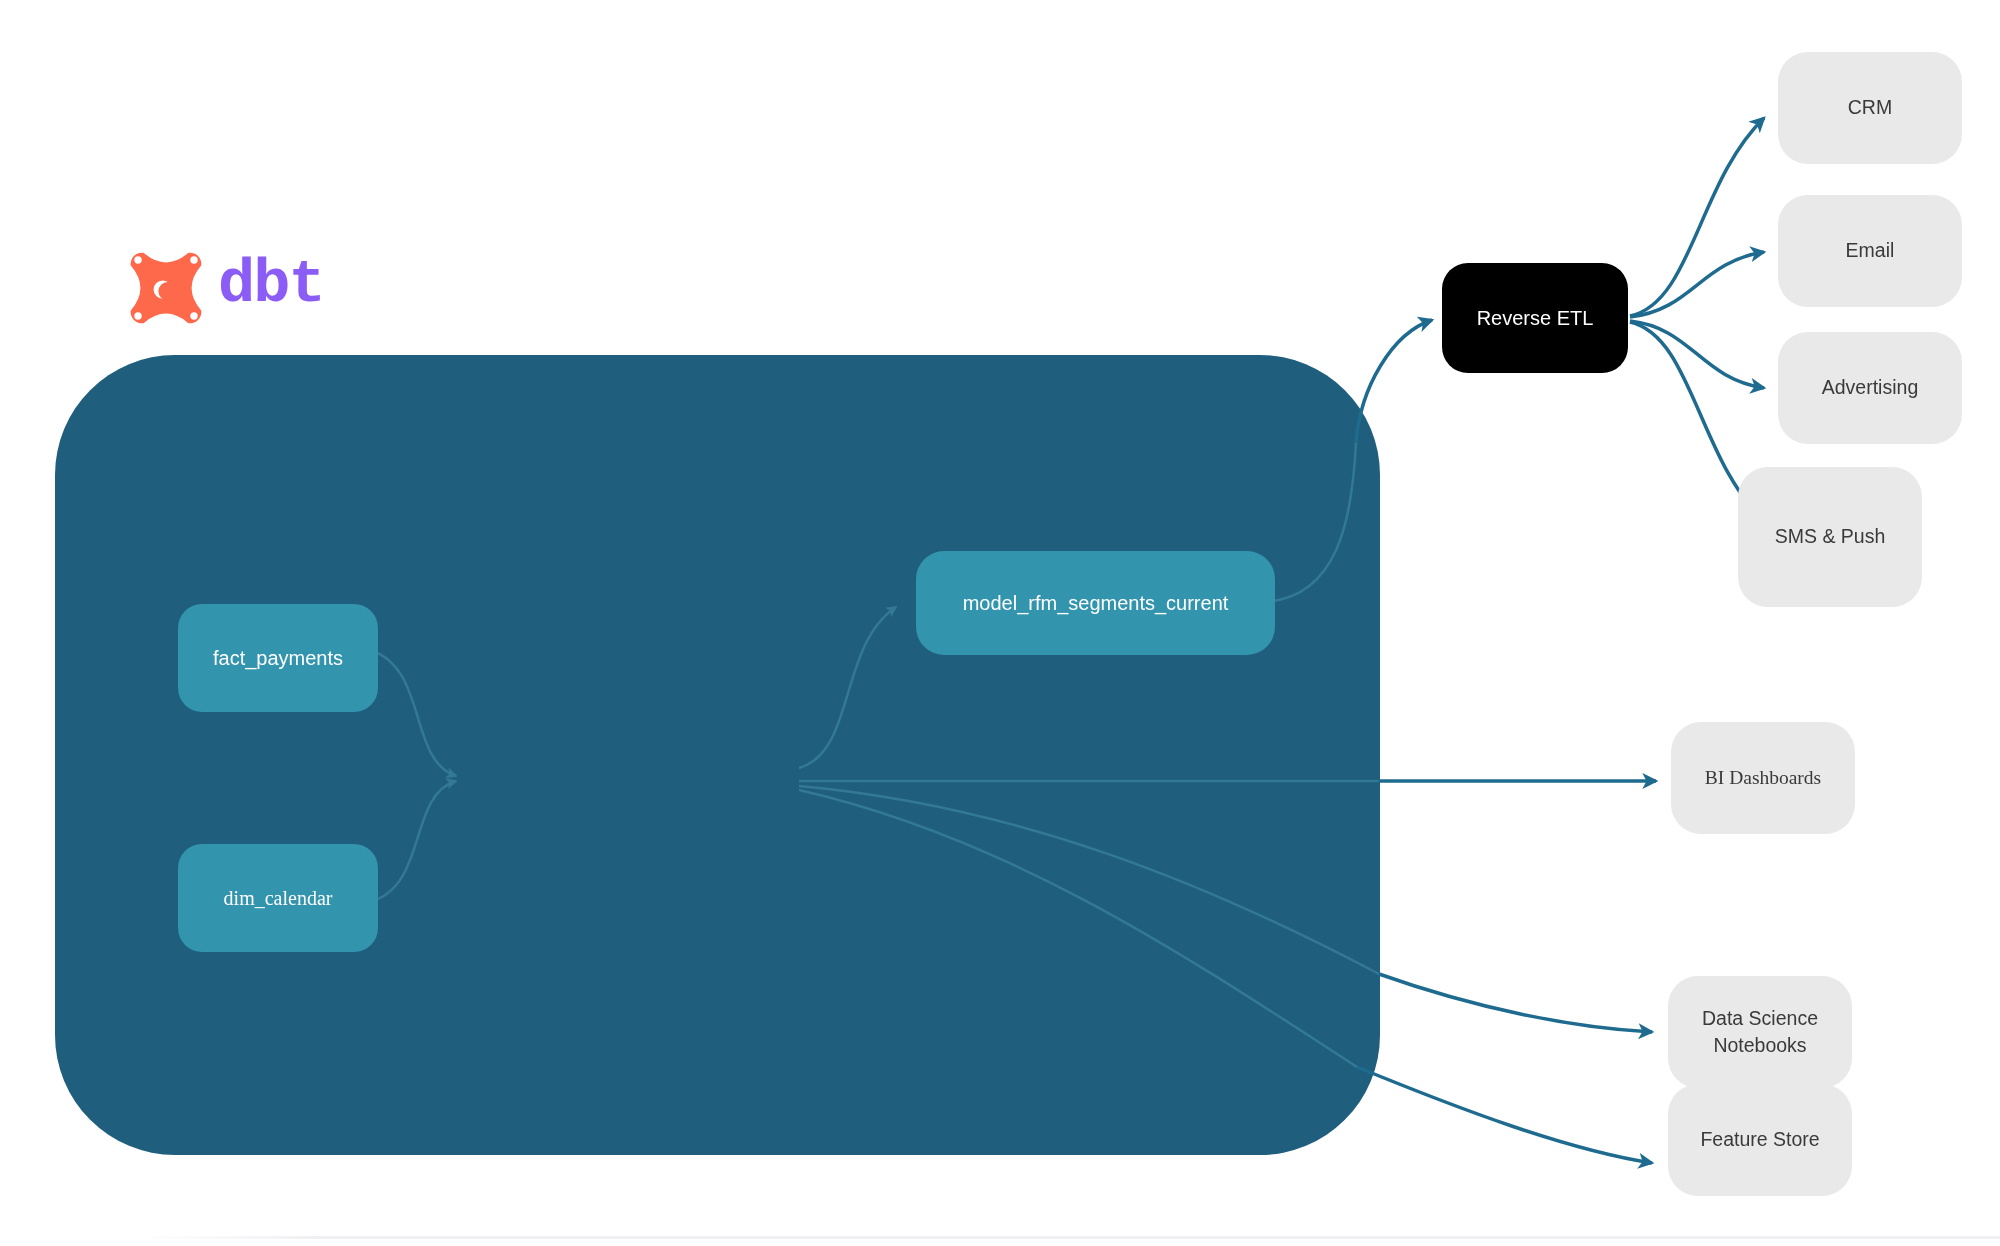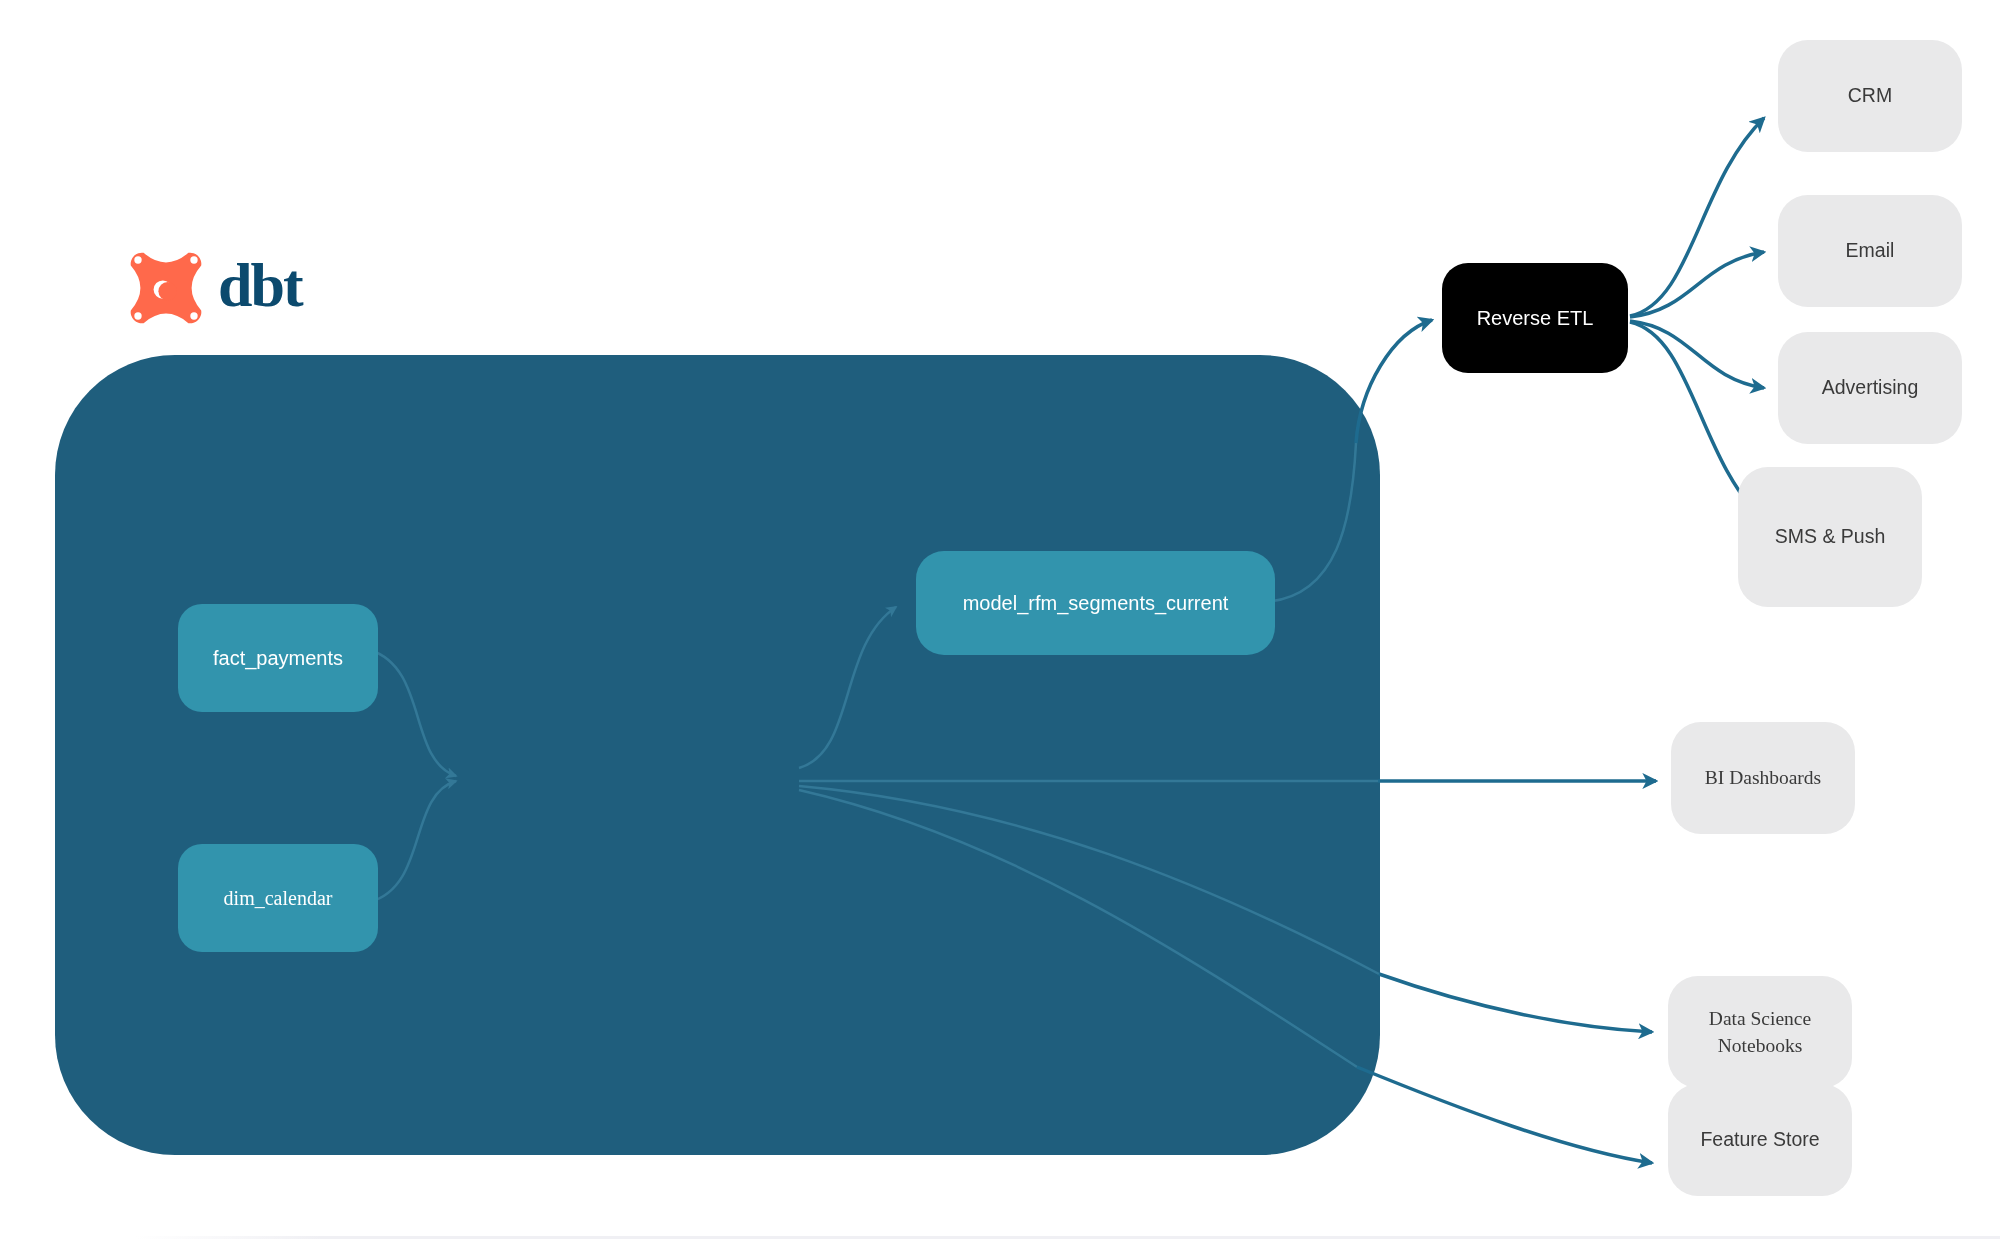--- a/index.html
+++ b/index.html
@@ -3,21 +3,21 @@
 <meta charset="utf-8">
 <style>
   html,body{margin:0;padding:0;background:#ffffff;}
   .canvas{
     position:relative;width:2000px;height:1246px;background:#ffffff;overflow:hidden;
     font-family:"Liberation Sans", sans-serif;
   }
   
   .logo{position:absolute;left:126px;top:248px;display:flex;align-items:center;gap:12px;}
   .logo-text{
-    font-family:Liberation Serif, serif;font-weight:800;font-size:62px;color:#0c4a6e;
+    font-family:Liberation Mono, monospace;font-weight:800;font-size:62px;color:#8b5cf6;
     letter-spacing:-2px;line-height:1;padding-bottom:6px;
   }
   
   .dbt-container{
     position:absolute;left:55px;top:355px;width:1325px;height:800px;
     background:#1F5E7D;border-radius:120px;
   }
   
   .edges{position:absolute;left:0;top:0;width:2000px;height:1246px;pointer-events:none;}
   
@@ -104,41 +104,41 @@
 
 
   <div class="node" style="left:908px;top:551px;width:359px;height:104px;border-radius:28px;">
     <span>model_rfm_segments_current</span>
   </div>
 
   <div class="node-green" style="left:1442px;top:263px;width:186px;height:110px;">
     <span>Reverse ETL</span>
   </div>
 
-  <div class="dest" style="left:1778px;top:40px;width:184px;height:112px;">
+  <div class="dest" style="left:1778px;top:52px;width:184px;height:112px;">
     <span>CRM</span>
   </div>
 
   <div class="dest" style="left:1778px;top:195px;width:184px;height:112px;">
     <span>Email</span>
   </div>
 
   <div class="dest" style="left:1778px;top:332px;width:184px;height:112px;">
     <span>Advertising</span>
   </div>
 
   <div class="dest" style="left:1738px;top:467px;width:184px;height:140px;">
     <span>SMS &amp; Push</span>
   </div>
 
   <div class="dest" style="left:1671px;top:722px;width:184px;height:112px;font-family:Liberation Serif, serif;">
     <span>BI Dashboards</span>
   </div>
 
-  <div class="dest" style="left:1668px;top:976px;width:184px;height:112px;font-family:Liberation Serif, serif;">
+  <div class="dest" style="left:1668px;top:976px;width:184px;height:112px;">
     <span>Data Science Notebooks</span>
   </div>
 
   <div class="dest" style="left:1668px;top:1084px;width:184px;height:112px;">
     <span>Feature Store</span>
   </div>
 
   <div class="bottom-rule"></div>
 
 </div>

